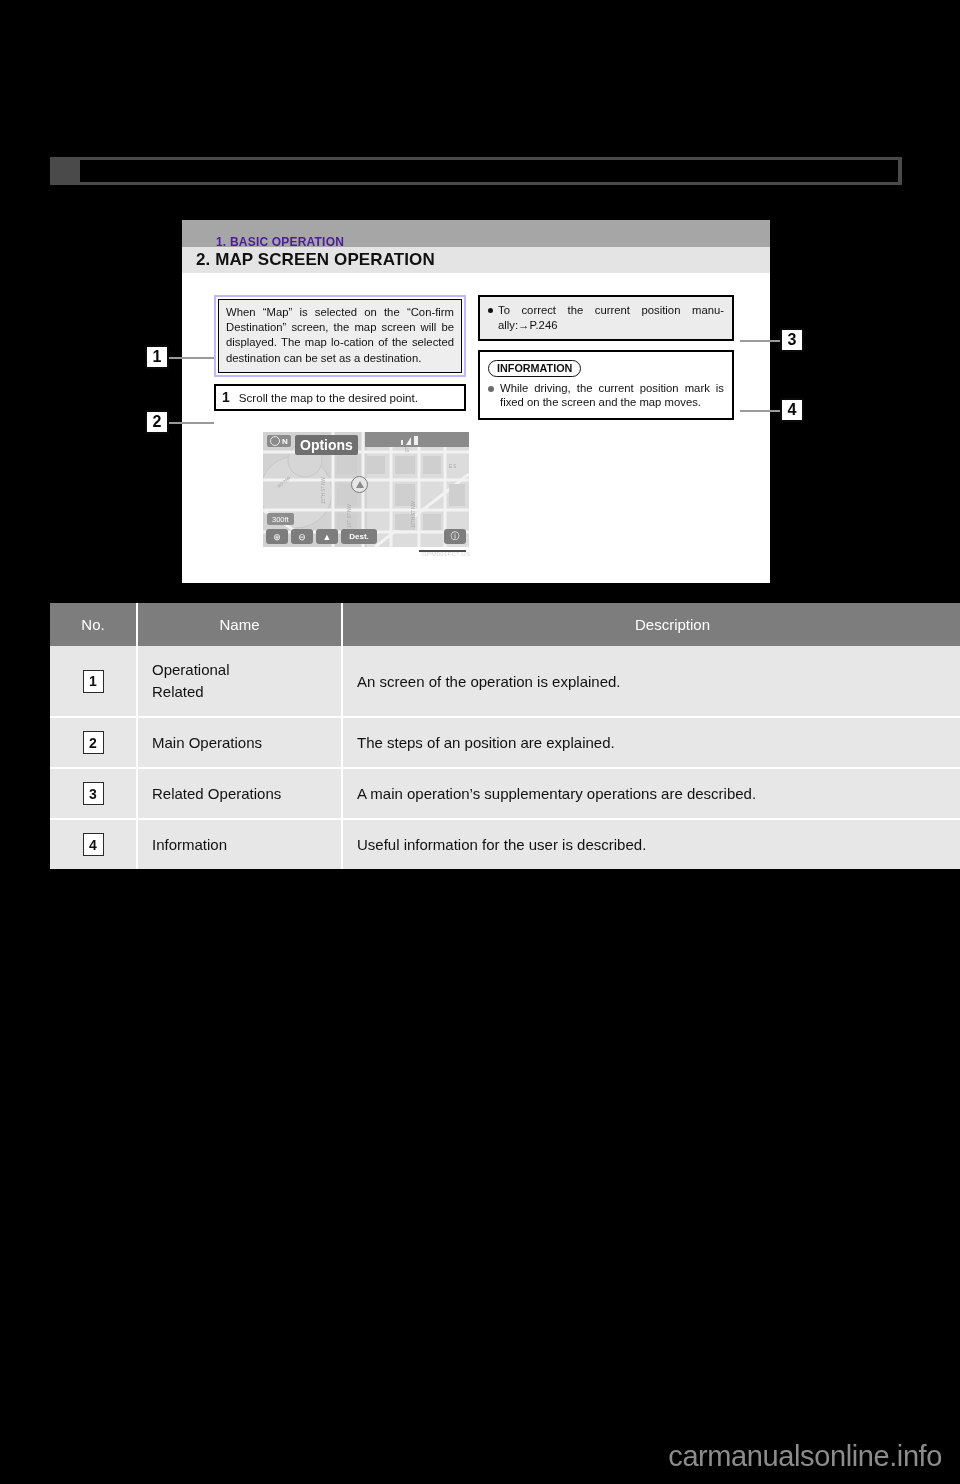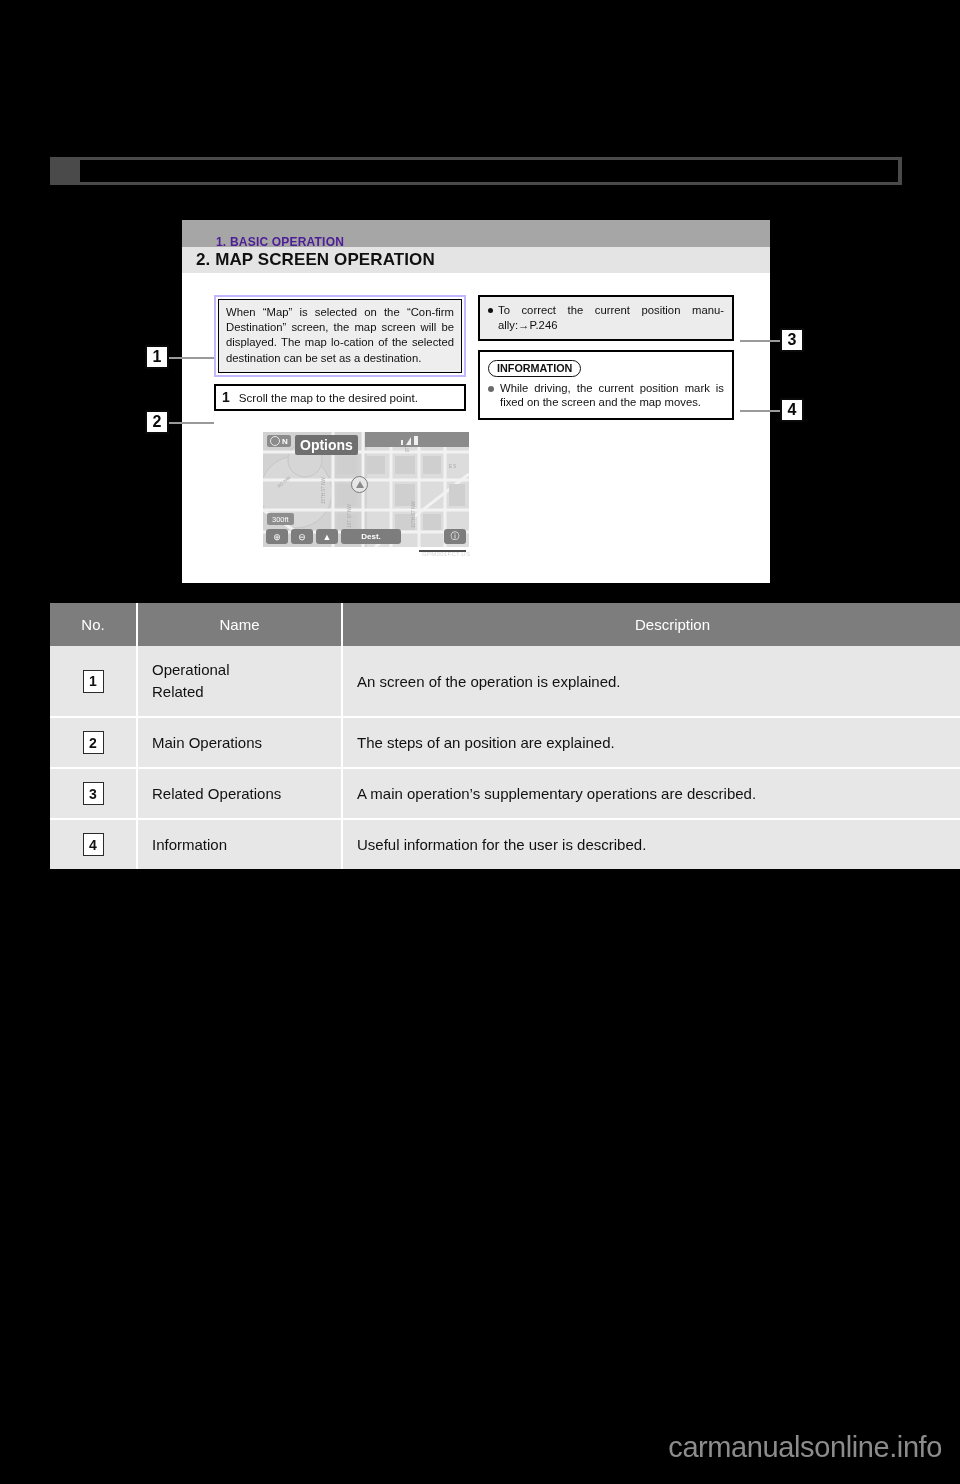--- a/index.html
+++ b/index.html
@@ -160,21 +160,21 @@
   .nav-btnrow {
     position: absolute; left: 3px; bottom: 3px;
     display: flex; gap: 3px; align-items: center;
   }
   .nav-btn {
     width: 22px; height: 15px; border-radius: 3px;
     background: #7d7d7d; color: #fff;
     display: flex; align-items: center; justify-content: center;
     font-size: 9px;
   }
-  .nav-btn.wide { width: 60px; font-size: 8px; font-weight: bold; }
+  .nav-btn.wide { width: 36px; font-size: 8px; font-weight: bold; }
   .nav-btn-right {
     position: absolute; right: 3px; bottom: 3px;
     width: 22px; height: 15px; border-radius: 3px;
     background: #7d7d7d; color: #fff;
     display: flex; align-items: center; justify-content: center;
     font-size: 9px;
   }
   .nav-pos {
     position: absolute; left: 88px; top: 44px;
     width: 17px; height: 17px; border-radius: 50%;
@@ -235,21 +235,21 @@
   .cell-badge {
     display: inline-flex; align-items: center; justify-content: center;
     width: 21px; height: 23px;
     border: 1.8px solid #2b2b2b; background: #ffffff;
     font-size: 14px; font-weight: bold; color: #111;
   }
   .name-line { display: block; line-height: 22px; }
 
   
   .watermark {
-    position: absolute; right: 18px; bottom: 20px;
+    position: absolute; right: 18px; bottom: 11px;
     color: #8c8c8c; font-size: 29px; letter-spacing: -0.4px;
   }
 </style>
 </head>
 <body>
 
 <div class="page">
 
   <div class="topbar">
     <div class="topbar-inner"></div>

